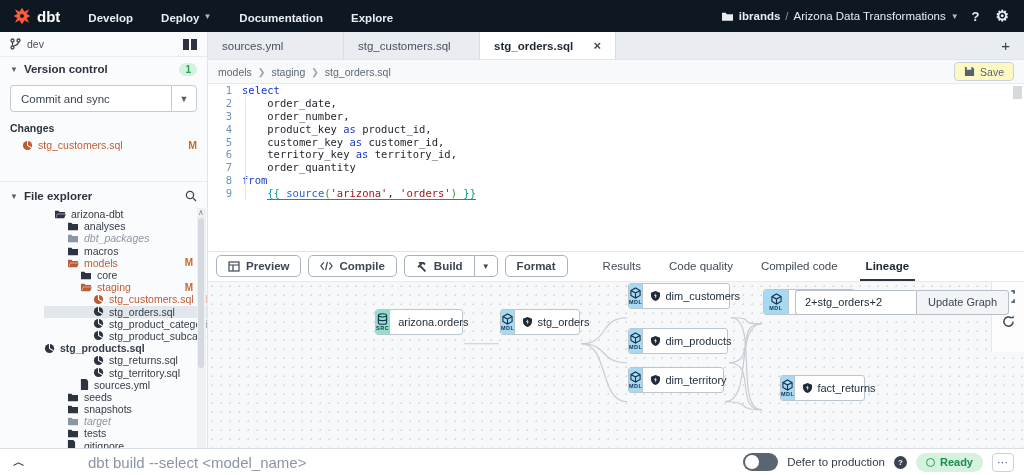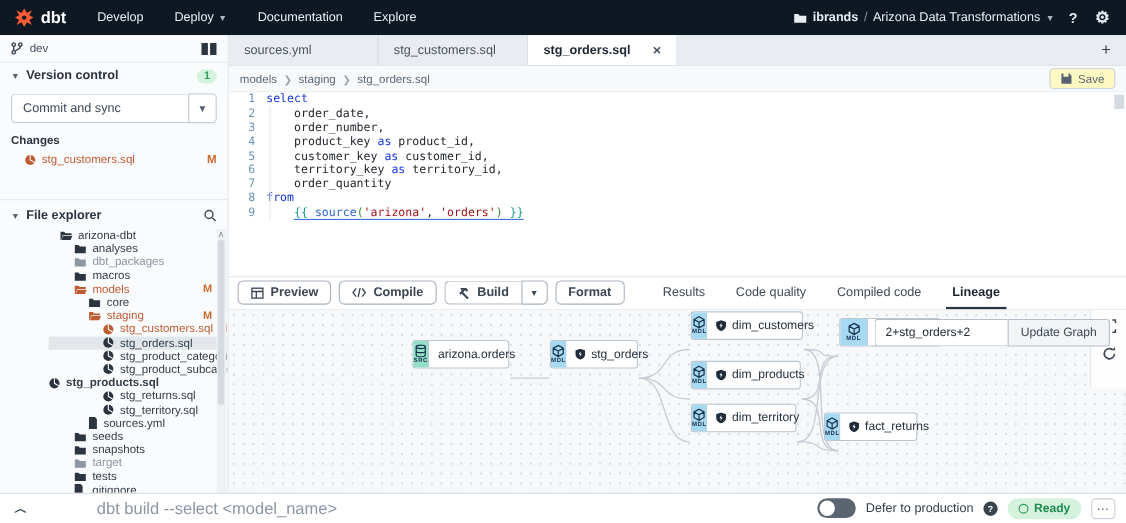--- a/index.html
+++ b/index.html
@@ -4,21 +4,21 @@
 <style>
   * { margin:0; padding:0; box-sizing:border-box; }
   html,body { width:1024px; height:475px; font-family:"Liberation Sans",sans-serif; background:#fff; overflow:hidden; }
   .app { position:relative; width:1024px; height:475px; background:#fff; }
 
   
   .header { position:absolute; left:0; top:0; width:1024px; height:32px; background:#0d1823; display:flex; align-items:center; color:#eef2f6; }
   .logo { display:flex; align-items:center; gap:5px; padding:0 14px 0 12px; }
   .logo-mark { width:20px; height:20px; }
   .logo-text { font-weight:bold; font-size:15px; color:#fff; }
-  .nav-item { font-size:11.5px; font-weight:normal; color:#e8edf2; padding:12px 14px; display:flex; align-items:center; gap:4px; cursor:pointer; height:32px; }
+  .nav-item { font-size:11.5px; font-weight:bold; color:#e8edf2; padding:12px 14px; display:flex; gap:4px; cursor:pointer; height:32px; }
   .nav-chev { font-size:8px; color:#aeb8c2; }
   .header-right { margin-left:auto; display:flex; align-items:center; gap:10px; padding-right:12px; }
   .cta-btn { background:#0c7d72; color:#fff; font-size:10.5px; font-weight:bold; border:none; border-radius:4px; padding:5px 10px; cursor:pointer; }
   .account { display:flex; align-items:center; gap:5px; font-size:11.5px; color:#e8edf2; }
   .account b { font-weight:bold; }
   .account .sep { color:#8b97a3; }
   .hdr-icon { color:#e8edf2; font-size:13px; font-weight:bold; padding:0 3px; cursor:pointer; }
 
   
   .sidebar { position:absolute; left:0; top:32px; width:208px; height:416px; background:#fafbfc; border-right:1px solid #e0e5ea; font-size:11px; color:#333d48; }
@@ -33,21 +33,21 @@
   .changes-label { font-weight:bold; font-size:10.5px; color:#2b3440; padding:2px 10px; }
   .change-row { display:flex; align-items:center; gap:5px; padding:3px 10px 3px 22px; color:#bf5b33; font-size:10.5px; cursor:pointer; }
   .change-row .m { margin-left:auto; font-weight:bold; color:#c96a2f; }
   .vc-spacer { height:28px; border-bottom:1px solid #e7ebef; }
   .fe-header { border-bottom:none; margin-top:2px; }
   .fe-search { margin-left:auto; cursor:pointer; display:flex; }
   .tree { position:relative; height:256px; overflow:hidden;margin-left:44px; }
   .tree-row { display:flex; align-items:center; gap:5px; height:12.2px; font-size:10.5px; color:#333d48; cursor:pointer; padding-right:14px; }
   .tree-row.sel { background:#e2e7ec; }
   .tree-row.mod { color:#bf5b33; }
-  .tree-row.muted { color:#8d97a3; }
+  .tree-row.muted { color:#8d97a3; font-style:italic; }
   .tree-row .m { margin-left:auto; font-weight:bold; color:#c96a2f; font-size:10px; }
   .tree-row .lbl { white-space:nowrap; }
   .tree-scroll { position:absolute; right:1px; top:0; width:9px; height:100%; background:#eef1f4; }
   .tree-thumb { position:absolute; right:2px; top:10px; width:6px; height:150px; background:#d4dae0; border-radius:3px; }
   .tree-arrow { position:absolute; right:0; width:10px; text-align:center; font-size:8px; color:#808a96; }
 
   
   .editor-col { position:absolute; left:208px; top:32px; width:816px; height:416px; display:flex; flex-direction:column; }
   .tabstrip { height:28px; background:#e9ecf0; display:flex; align-items:stretch; border-bottom:1px solid #e0e5ea; }
   .tab { width:136px; display:flex; align-items:center; font-size:11.5px; color:#49525e; padding:0 14px; border-right:1px solid #d8dde3; cursor:pointer; }
@@ -621,21 +621,21 @@
           <div class="lbody">
             <span style="display: flex;">
               <svg width="9" height="10" viewBox="0 0 10 11">
                 <path fill="#1f2b38" d="M5 0 L10 1.8 V5 c0 3.2 -2.2 5.2 -5 6 C2.2 10.2 0 8.2 0 5 V1.8 Z"></path>
                 <path fill="#fff" d="M5.4 2.5 L3.4 5.6 h1.4 L4.4 8.2 6.6 5 H5.1 Z"></path>
               </svg>
             </span>
             <span></span>
           </div>
         </div>
-        <div class="lnode" style="left: 541px; top: 93px; width: 85px;">
+        <div class="lnode" style="left: 572px; top: 93px; width: 85px;">
           <div class="lbadge mdl">
             <span style="display: flex;">
               <svg width="11" height="12" viewBox="0 0 12 13">
                 <g fill="none" stroke="#16324a" stroke-width="1.2">
                   <path d="M6 1 L11 3.8 V9.2 L6 12 L1 9.2 V3.8 Z M1 3.8 L6 6.6 L11 3.8 M6 6.6 V12"></path>
                 </g>
               </svg>
             </span>
             <span class="bt">MDL</span>
           </div>

